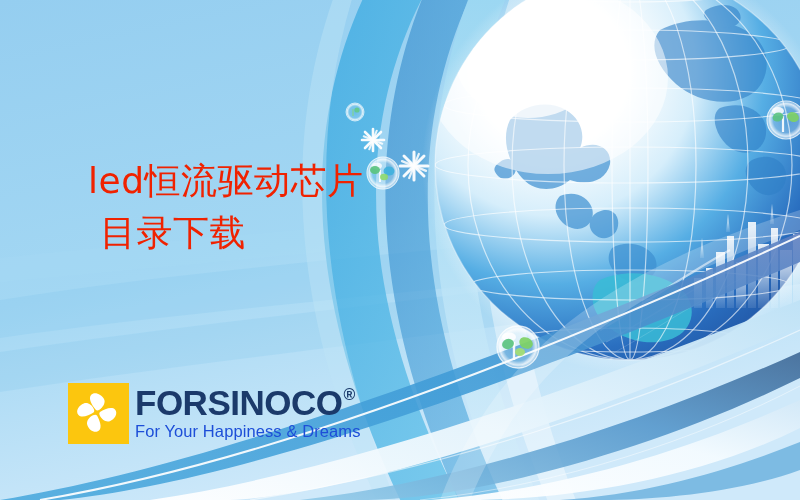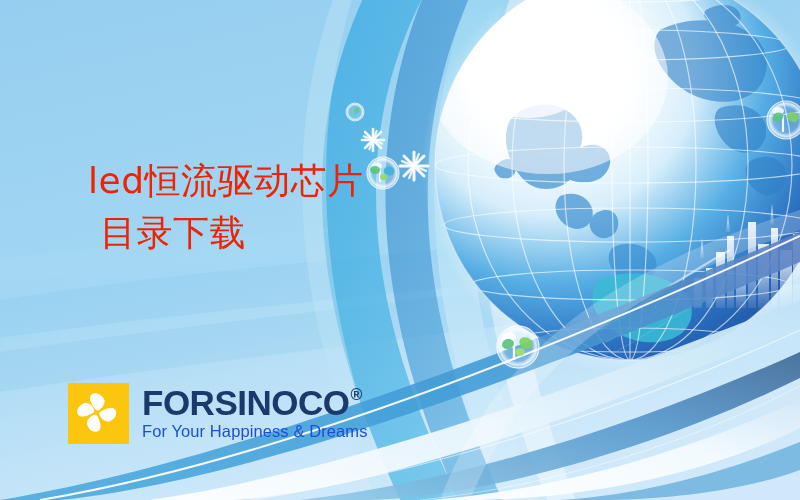--- a/index.html
+++ b/index.html
@@ -54,21 +54,21 @@
     user-select: none;
   }
   .logo-mark {
     width: 61px;
     height: 61px;
     background: #fcc60e;
     flex: 0 0 auto;
     display: block;
   }
   .logo-text {
-    margin-left: 13px;
+    margin-left: 6px;
     display: flex;
     flex-direction: column;
     justify-content: flex-start;
   }
   .logo-wordmark {
     display: flex;
     align-items: flex-start;
     color: #1b3a6b;
     font-weight: bold;
     font-size: 35px;

